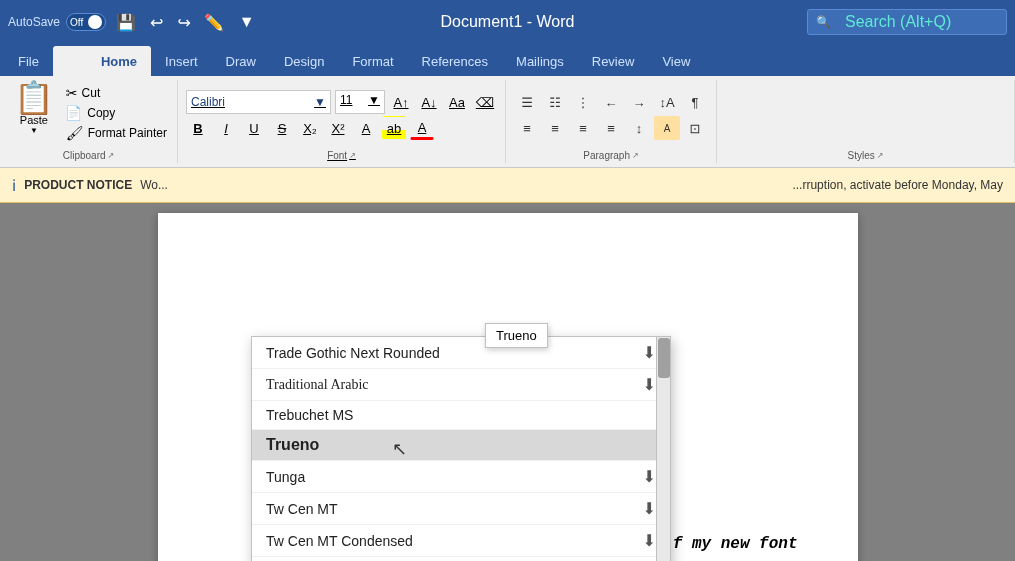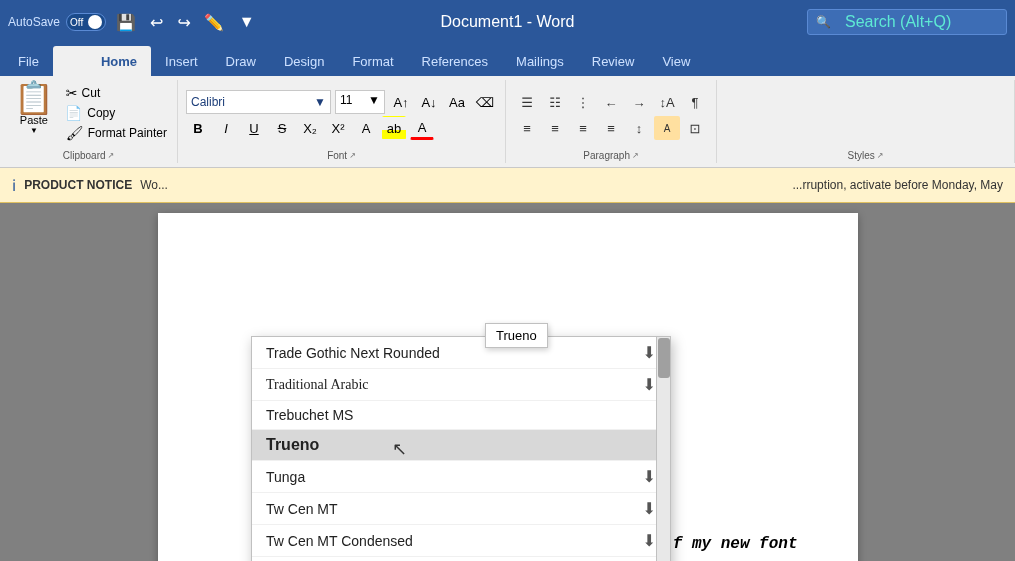--- a/index.html
+++ b/index.html
@@ -158,21 +158,21 @@
       gap: 4px;
       font-size: 12px;
       cursor: pointer;
       padding: 1px 2px;
       border-radius: 2px;
       white-space: nowrap;
     }
     .small-icon { font-size: 14px; }
 
     
-    .font-group { min-width: 220px; }
+    .font-group { min-width: 220px; text-decoration: underline; }
     .font-row {
       display: flex;
       align-items: center;
       gap: 4px;
       width: 100%;
     }
     .font-name-box {
       border: 1px solid #c8c8c8;
       background: white;
       padding: 2px 4px;

